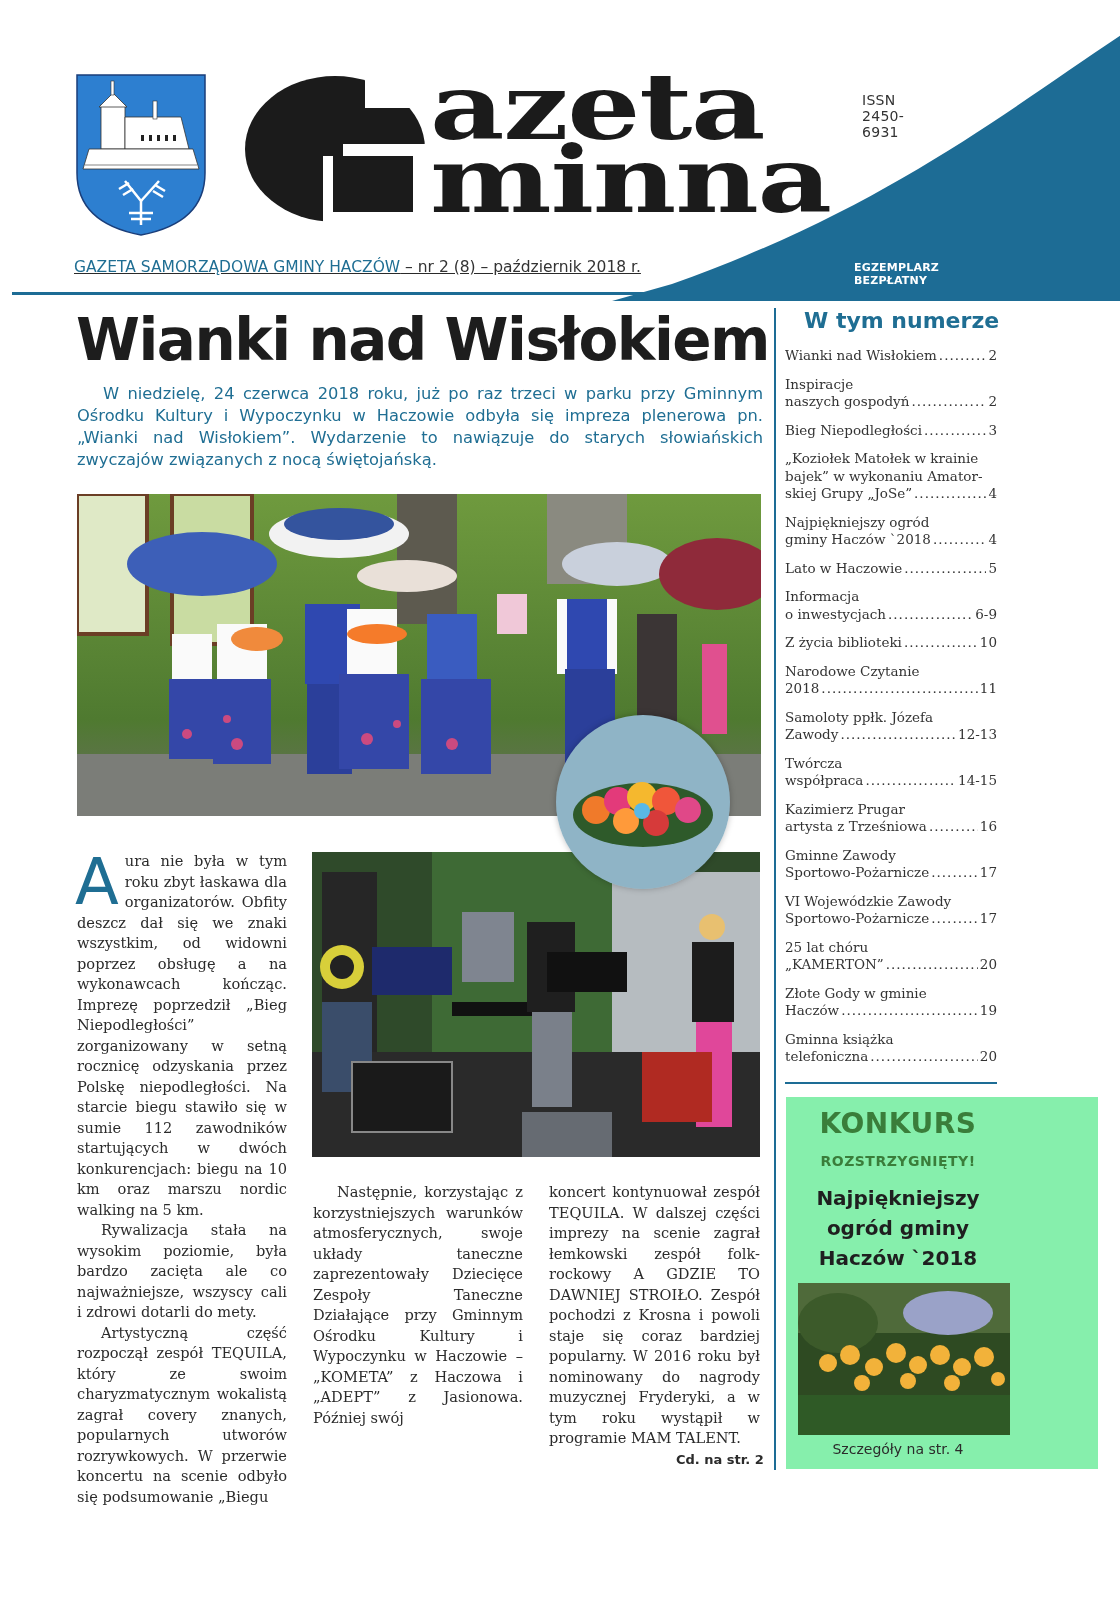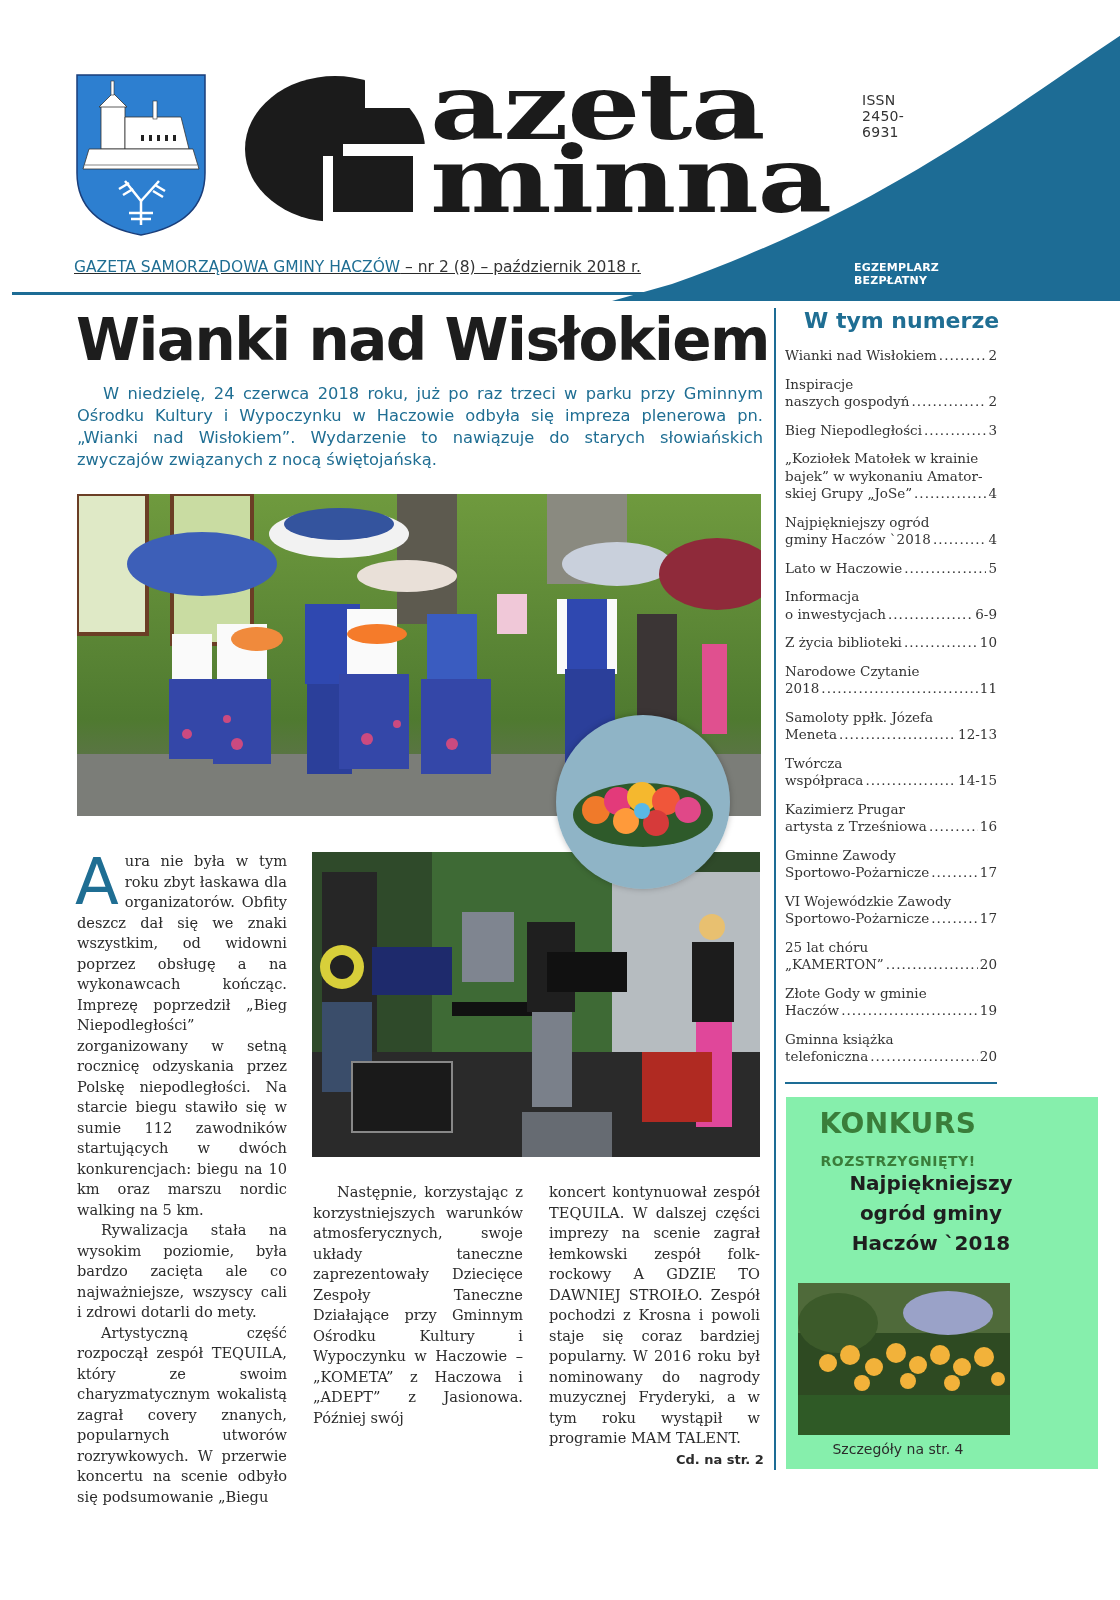--- a/index.html
+++ b/index.html
@@ -49,21 +49,21 @@
   .toc-item .row { display: flex; align-items: baseline; white-space: nowrap; }
   .toc-item .row .t { flex: 0 0 auto; }
   .toc-item .row .dots { flex: 1 1 auto; overflow: hidden; margin: 0 2px; }
   .toc-item .row .dots::before { content: "................................................................................"; letter-spacing: 1px; }
   .toc-item .row .p { flex: 0 0 auto; }
   .toc-rule { position: absolute; left: 785px; top: 1082px; width: 212px; height: 2px; background: #1d6c95; }
 
   .promo { position: absolute; left: 786px; top: 1097px; width: 312px; height: 372px; background: #86efac; }
   .promo-title { position: absolute; left: 0; width: 224px; top: 10px; text-align: center; font-family: "DejaVu Sans", sans-serif; font-weight: bold; font-size: 28px; color: #3a7d3a; letter-spacing: 0.5px; }
   .promo-sub { position: absolute; left: 0; width: 224px; top: 56px; text-align: center; font-family: "DejaVu Sans", sans-serif; font-weight: bold; font-size: 14px; color: #3a7d3a; letter-spacing: 0.5px; }
-  .promo-heading { position: absolute; left: 0; width: 224px; top: 71px; text-align: center; font-family: "DejaVu Sans", sans-serif; font-weight: bold; font-size: 20px; line-height: 30px; color: #1f1f1f; margin-left: 33px; }
+  .promo-heading { position: absolute; left: 0; width: 224px; top: 86px; text-align: center; font-family: "DejaVu Sans", sans-serif; font-weight: bold; font-size: 20px; line-height: 30px; color: #1f1f1f; }
   .promo-photo { position: absolute; left: 12px; top: 186px; width: 212px; height: 152px; overflow: hidden; }
   .promo-photo svg { width: 100%; height: 100%; display: block; }
   .promo-foot { position: absolute; left: 0; width: 224px; top: 344px; text-align: center; font-family: "DejaVu Sans", sans-serif; font-size: 14px; color: #2b2b2b; }
 </style>
 </head>
 <body>
 
 <div class="masthead">
   <svg class="swoosh" viewBox="0 0 1120 285" preserveAspectRatio="none">
     <path d="M1120 12 C 1000 90, 880 190, 660 268 L 600 285 L 1120 285 Z" fill="#1d6c95"></path>
@@ -297,21 +297,21 @@
       <div>Narodowe Czytanie</div>
       <div class="row">
         <span class="t">2018</span>
         <span class="dots"></span>
         <span class="p">11</span>
       </div>
     </a>
     <a class="toc-item">
       <div>Samoloty ppłk. Józefa</div>
       <div class="row">
-        <span class="t">Meneta</span>
+        <span class="t">Zawody</span>
         <span class="dots"></span>
         <span class="p">12-13</span>
       </div>
     </a>
     <a class="toc-item">
       <div>Twórcza</div>
       <div class="row">
         <span class="t">współpraca</span>
         <span class="dots"></span>
         <span class="p">14-15</span>

